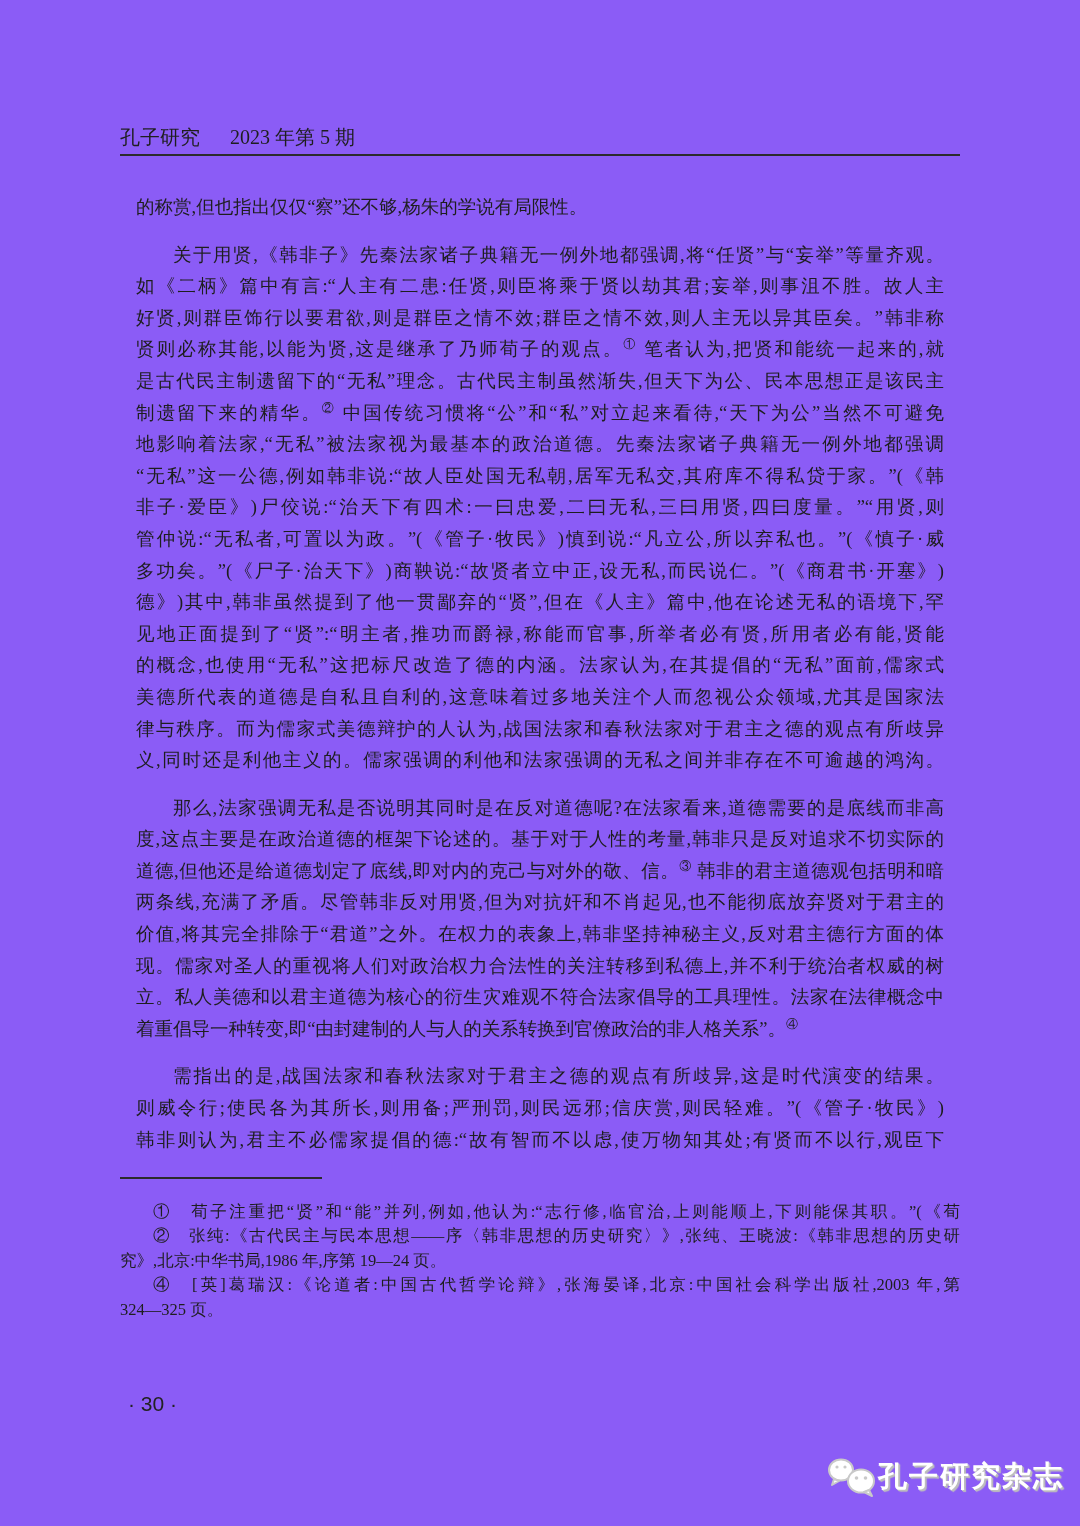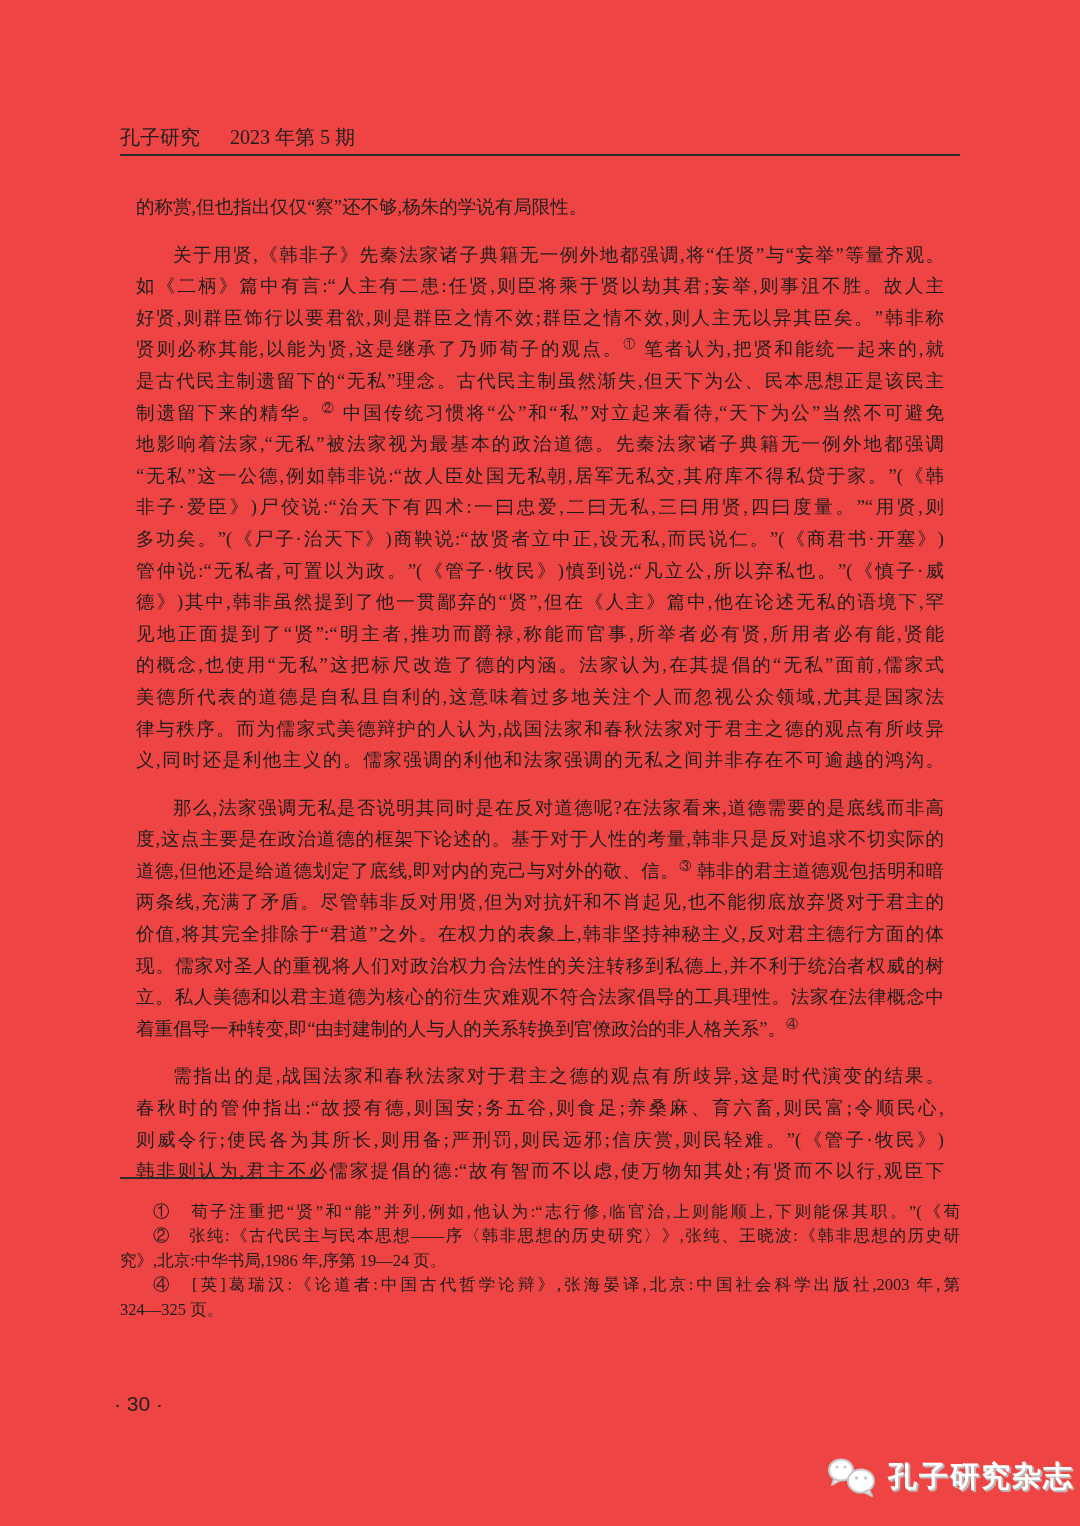--- a/index.html
+++ b/index.html
@@ -1,21 +1,21 @@
 <!DOCTYPE html>
 <html lang="zh"><head>
 <meta charset="utf-8">
 <style>
   html,body{margin:0;padding:0;}
   body{
     width:1080px;height:1526px;position:relative;background:#ffffff;
     font-family:"Liberation Serif","DejaVu Serif",serif;
     color:#1e1e1e;overflow:hidden;
   }
-  .page{position:absolute;inset:0;background:#ef4444;}
+  .page{position:absolute;inset:0;background:#8b5cf6;}
 
   
   .header{position:absolute;left:120px;top:126px;width:840px;}
   .header-row{display:flex;align-items:baseline;gap:30px;font-size:20px;line-height:1.1;}
   .header-rule{margin-top:6px;border-top:2px solid #2b2b2b;height:0;}
 
   
   .body-text{position:absolute;left:120px;top:176px;width:840px;
     font-size:18.5px;line-height:31.6px;}
   .para{margin:16px;}
@@ -26,25 +26,25 @@
 
   
   .footnote-sep{position:absolute;left:120px;top:1177px;width:202px;border-top:2px solid #2b2b2b;height:0;}
   .footnotes{position:absolute;left:120px;top:1200px;width:840px;
     font-size:16.5px;line-height:24.4px;}
   .fn-line{text-align:justify;}
   .fn-line.stretch{text-align-last:justify;}
   .fn-line.indent{text-indent:2em;}
 
   
-  .page-number{position:absolute;left:114px;top:1392px;font-size:21px;
+  .page-number{position:absolute;left:128px;top:1392px;font-size:21px;
     font-family:"Liberation Sans","DejaVu Sans",sans-serif;color:#222;}
 
   
-  .watermark{position:absolute;left:826px;top:1456px;display:flex;align-items:center;gap:10px;}
+  .watermark{position:absolute;left:826px;top:1456px;display:flex;align-items:center;}
   .watermark-label{
     font-family:"Liberation Sans","DejaVu Sans",sans-serif;
     font-weight:bold;font-size:29px;letter-spacing:2px;color:#ffffff;
     text-shadow:2px 2px 1px #bdbdbd, 1px 1px 0 #cfcfcf;
   }
   .wechat-icon{display:block;}
 </style>
 </head>
 <body>
 
@@ -65,42 +65,41 @@
       <div class="para">
         <div class="line indent stretch">关于用贤,《韩非子》先秦法家诸子典籍无一例外地都强调,将“任贤”与“妄举”等量齐观。</div>
         <div class="line stretch">如《二柄》篇中有言:“人主有二患:任贤,则臣将乘于贤以劫其君;妄举,则事沮不胜。故人主</div>
         <div class="line stretch">好贤,则群臣饰行以要君欲,则是群臣之情不效;群臣之情不效,则人主无以异其臣矣。”韩非称</div>
         <div class="line stretch">贤则必称其能,以能为贤,这是继承了乃师荀子的观点。<sup class="fnref">①</sup> 笔者认为,把贤和能统一起来的,就</div>
         <div class="line stretch">是古代民主制遗留下的“无私”理念。古代民主制虽然渐失,但天下为公、民本思想正是该民主</div>
         <div class="line stretch">制遗留下来的精华。<sup class="fnref">②</sup> 中国传统习惯将“公”和“私”对立起来看待,“天下为公”当然不可避免</div>
         <div class="line stretch">地影响着法家,“无私”被法家视为最基本的政治道德。先秦法家诸子典籍无一例外地都强调</div>
         <div class="line stretch">“无私”这一公德,例如韩非说:“故人臣处国无私朝,居军无私交,其府库不得私贷于家。”(《韩</div>
         <div class="line stretch">非子·爱臣》)尸佼说:“治天下有四术:一曰忠爱,二曰无私,三曰用贤,四曰度量。”“用贤,则</div>
+        <div class="line stretch">管仲说:“无私者,可置以为政。”(《管子·牧民》)慎到说:“凡立公,所以弃私也。”(《慎子·威</div>
         <div class="line stretch">多功矣。”(《尸子·治天下》)商鞅说:“故贤者立中正,设无私,而民说仁。”(《商君书·开塞》)</div>
-        <div class="line stretch">管仲说:“无私者,可置以为政。”(《管子·牧民》)慎到说:“凡立公,所以弃私也。”(《慎子·威</div>
         <div class="line stretch">德》)其中,韩非虽然提到了他一贯鄙弃的“贤”,但在《人主》篇中,他在论述无私的语境下,罕</div>
         <div class="line stretch">见地正面提到了“贤”:“明主者,推功而爵禄,称能而官事,所举者必有贤,所用者必有能,贤能</div>
         <div class="line stretch">的概念,也使用“无私”这把标尺改造了德的内涵。法家认为,在其提倡的“无私”面前,儒家式</div>
         <div class="line stretch">美德所代表的道德是自私且自利的,这意味着过多地关注个人而忽视公众领域,尤其是国家法</div>
         <div class="line stretch">律与秩序。而为儒家式美德辩护的人认为,战国法家和春秋法家对于君主之德的观点有所歧异</div>
         <div class="line stretch">义,同时还是利他主义的。儒家强调的利他和法家强调的无私之间并非存在不可逾越的鸿沟。</div>
       </div>
       <div class="para">
         <div class="line indent stretch">那么,法家强调无私是否说明其同时是在反对道德呢?在法家看来,道德需要的是底线而非高</div>
         <div class="line stretch">度,这点主要是在政治道德的框架下论述的。基于对于人性的考量,韩非只是反对追求不切实际的</div>
         <div class="line stretch">道德,但他还是给道德划定了底线,即对内的克己与对外的敬、信。<sup class="fnref">③</sup> 韩非的君主道德观包括明和暗</div>
         <div class="line stretch">两条线,充满了矛盾。尽管韩非反对用贤,但为对抗奸和不肖起见,也不能彻底放弃贤对于君主的</div>
         <div class="line stretch">价值,将其完全排除于“君道”之外。在权力的表象上,韩非坚持神秘主义,反对君主德行方面的体</div>
         <div class="line stretch">现。儒家对圣人的重视将人们对政治权力合法性的关注转移到私德上,并不利于统治者权威的树</div>
         <div class="line stretch">立。私人美德和以君主道德为核心的衍生灾难观不符合法家倡导的工具理性。法家在法律概念中</div>
         <div class="line">着重倡导一种转变,即“由封建制的人与人的关系转换到官僚政治的非人格关系”。<sup class="fnref">④</sup></div>
       </div>
       <div class="para">
         <div class="line indent stretch">需指出的是,战国法家和春秋法家对于君主之德的观点有所歧异,这是时代演变的结果。</div>
-        <div class="line stretch">春秋时的管仲指出:“故授有德,则国安;务五谷,则食足;养桑麻、育六畜,则民富;令顺民心,</div>
         <div class="line stretch">则威令行;使民各为其所长,则用备;严刑罚,则民远邪;信庆赏,则民轻难。”(《管子·牧民》)</div>
         <div class="line stretch">韩非则认为,君主不必儒家提倡的德:“故有智而不以虑,使万物知其处;有贤而不以行,观臣下</div>
       </div>
     </main>
 
   <div class="footnote-sep"></div>
 
   <section class="footnotes">
       <div class="fn-item">
         <div class="fn-line indent stretch">①　荀子注重把“贤”和“能”并列,例如,他认为:“志行修,临官治,上则能顺上,下则能保其职。”(《荀</div>

